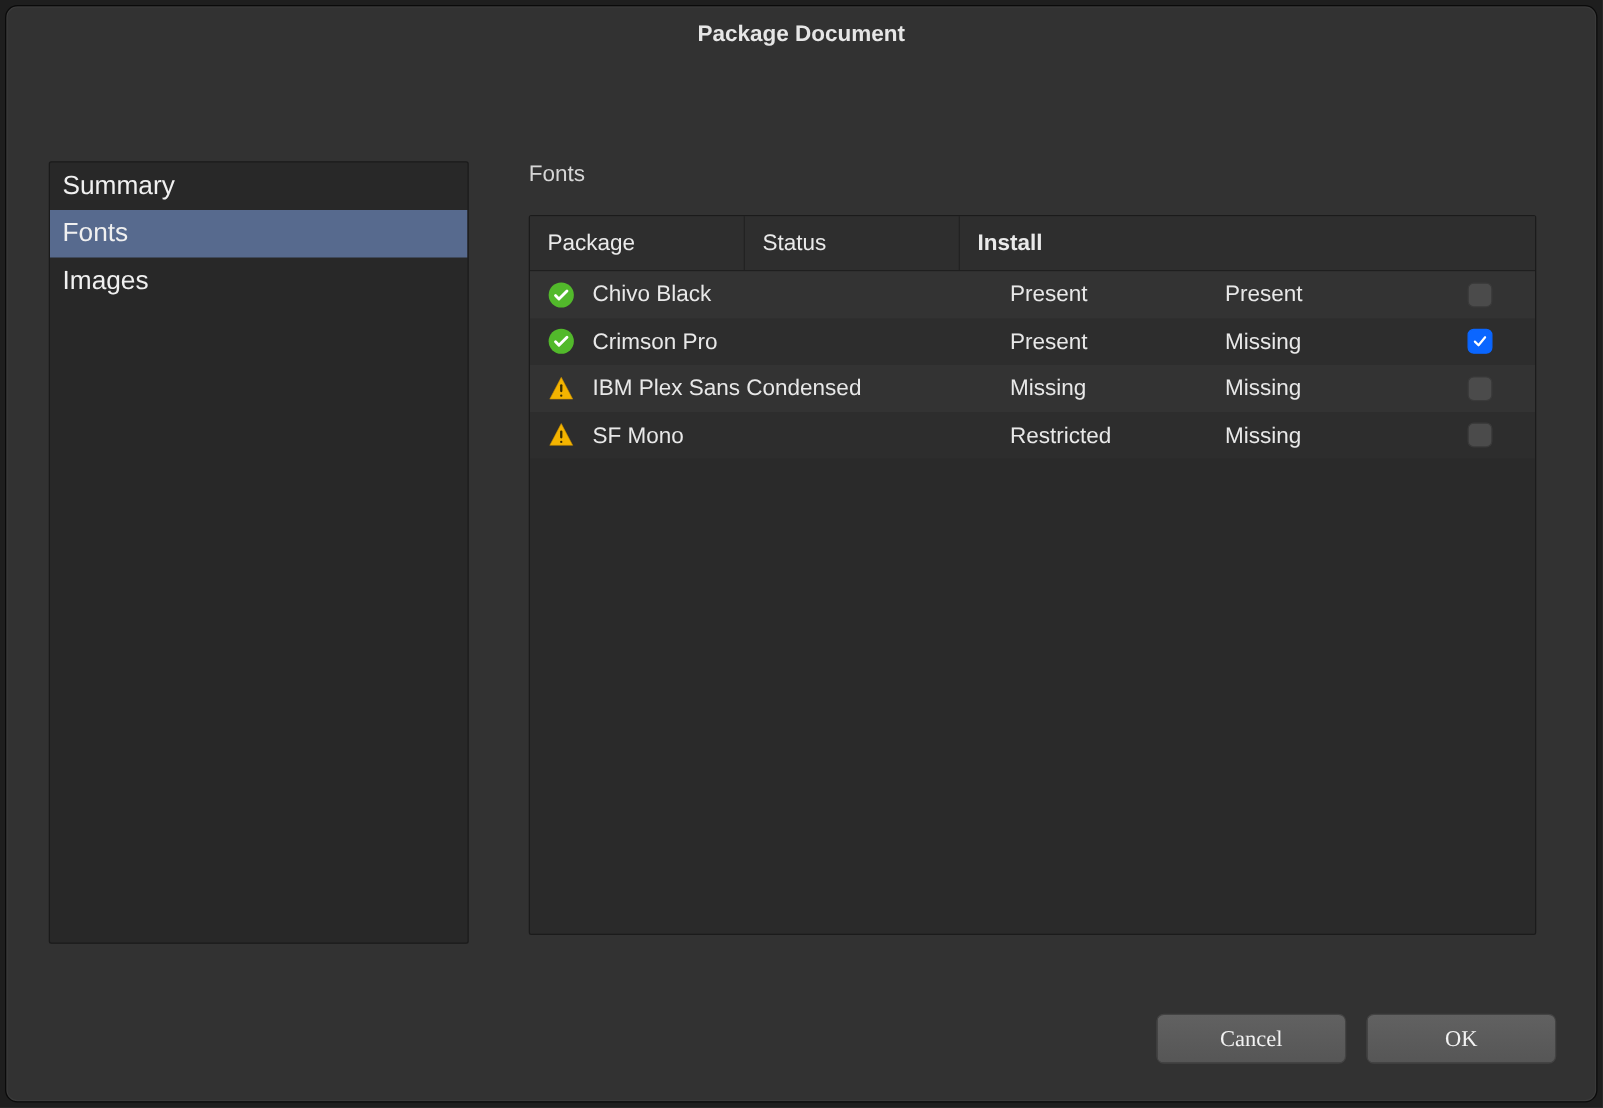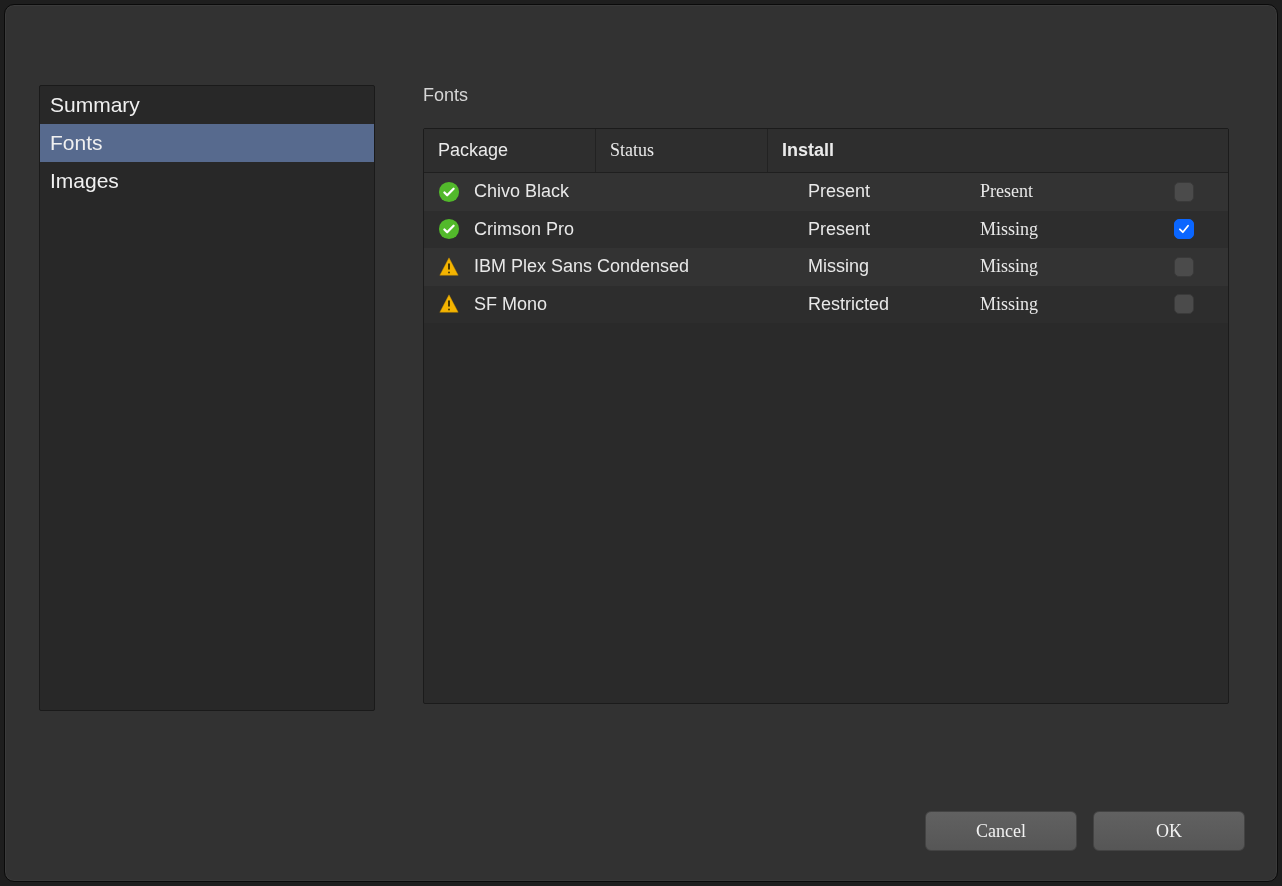--- a/index.html
+++ b/index.html
@@ -86,21 +86,21 @@
       display: flex;
       align-items: center;
       padding: 0 14px;
       font-size: 18px;
       color: #eaeaea;
       border-right: 1px solid #222;
     }
     .th:last-child { border-right: none; }
     .col-name   { width: 370px; }
     .col-pack   { width: 172px; }
-    .col-status { width: 172px; font-family: Liberation Serif, serif; }
+    .col-status { width: 172px; }
     .col-install{ flex: 1; justify-content: flex-start; font-weight: bold; }
     .tbody { flex: 1; }
     .tr {
       display: flex;
       height: 37.5px;
       align-items: center;
     }
     .tr:nth-child(odd)  { background: #333333; }
     .tr:nth-child(even) { background: #2d2d2d; }
     .td {
@@ -158,20 +158,21 @@
       align-items: center;
       justify-content: center;
       cursor: default;
     }
   </style>
 </head>
 <body>
 
 <div class="dialog">
 
+  <div class="titlebar">Package Document</div>
 
   <div class="body">
 
     <div class="sidebar">
       <div class="sidebar-item">
         <span>Summary</span>
       </div>
       <div class="sidebar-item selected">
         <span>Fonts</span>
       </div>

